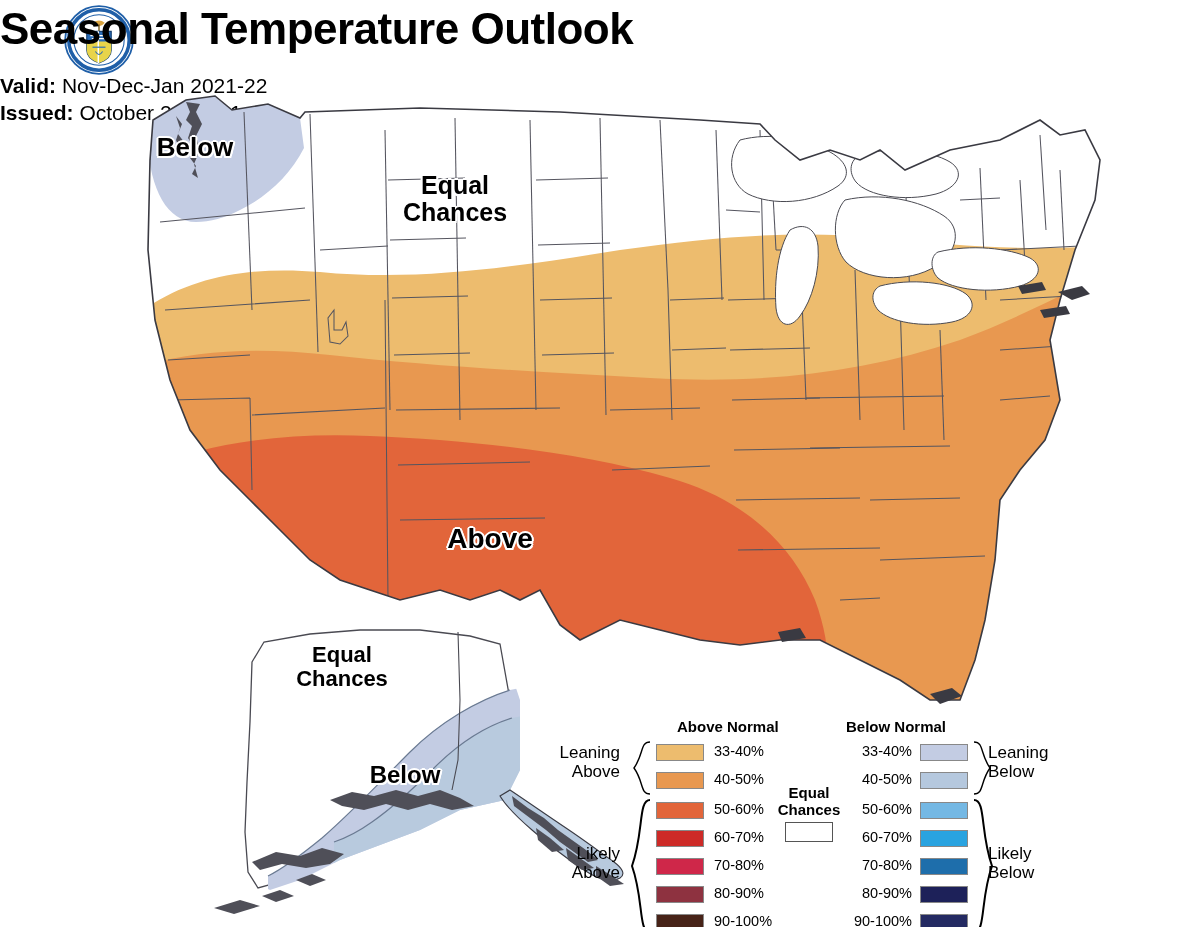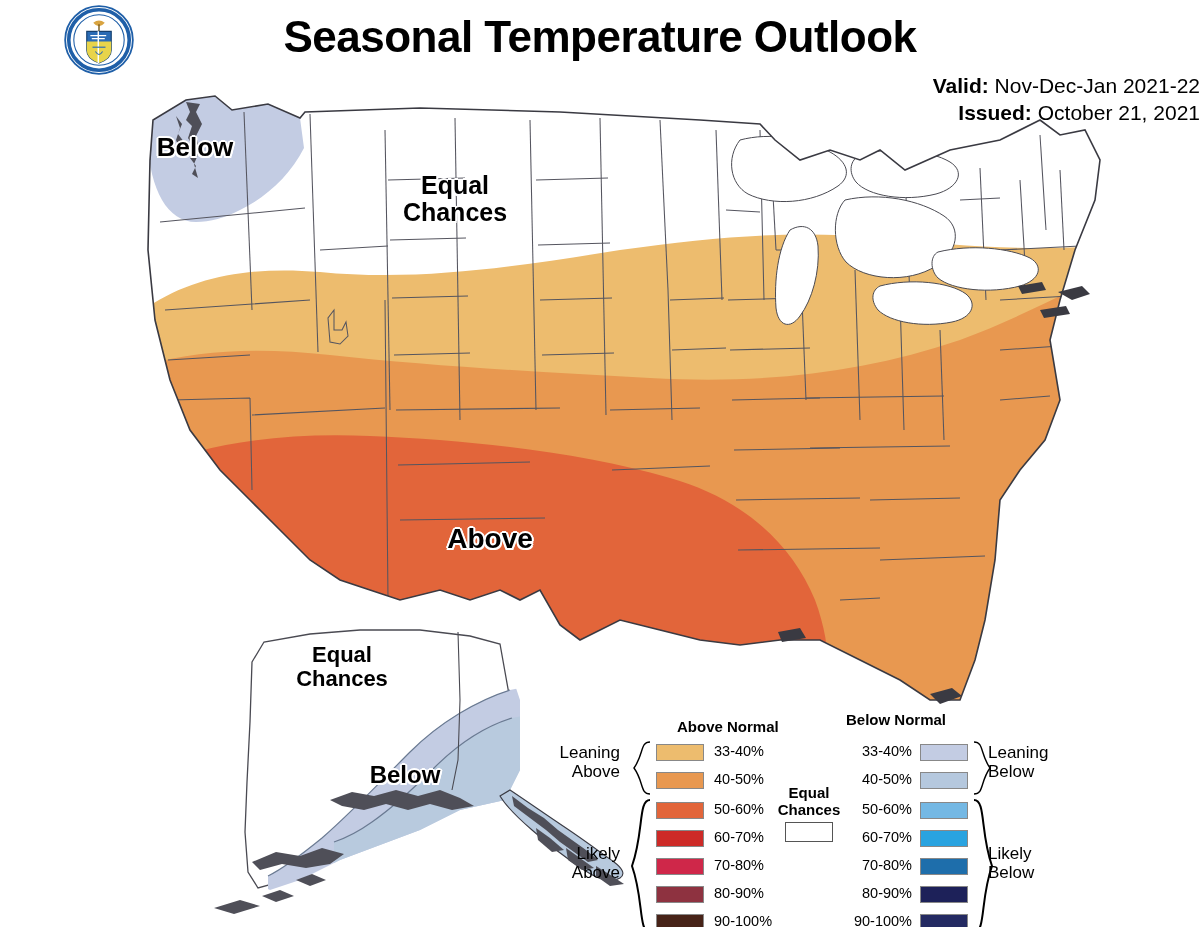--- a/index.html
+++ b/index.html
@@ -6,26 +6,25 @@
   body{width:1200px;height:927px;position:relative;overflow:hidden;
        font-family:"Liberation Sans","DejaVu Sans",sans-serif;}
 
   #root{position:relative;width:1200px;height:927px;background:#ffffff;}
 
   
   .doc-logo{position:absolute;left:63px;top:4px;width:72px;height:72px;}
   .noaa-logo{position:absolute;left:1022px;top:3px;width:74px;height:74px;}
 
   .main-title{
-    position:absolute;left:0;top:4px;width:1200px;text-align:center;
+    position:absolute;left:0;top:4px;width:1200px;
     font-size:44px;font-weight:700;color:#000;letter-spacing:-0.5px;
     font-family:"Liberation Sans","DejaVu Sans",sans-serif;
-    margin-top:8px;
   }
-  .subtitle-block{position:absolute;left:0;top:72px;width:1200px;text-align:right;}
+  .subtitle-block{position:absolute;left:0;top:72px;width:1200px;text-align:left;}
   .sub-line{font-size:21px;color:#000;line-height:27px;white-space:nowrap;}
   .sub-line .lbl{font-weight:700;}
   .sub-line .val{font-weight:400;}
 
   
   #mapsvg{position:absolute;left:0;top:0;width:1200px;height:927px;}
 
   
   .maplabel{
     position:absolute;font-weight:700;color:#000;text-align:center;
@@ -41,21 +40,21 @@
   #lbl-below-ak{left:355px;top:762px;width:100px;font-size:24px;}
 
   
   #legend{position:absolute;left:520px;top:692px;width:560px;height:235px;}
   .leg-title{
     position:absolute;left:0;top:0;width:560px;text-align:center;
     font-size:19px;font-weight:700;color:#000;
   }
   .leg-head{position:absolute;font-size:15px;font-weight:700;color:#000;}
   #head-above{left:130px;top:26px;margin-left:27px;}
-  #head-below{left:326px;top:19px;}
+  #head-below{left:326px;top:26px;}
 
   .swatch{position:absolute;width:48px;height:17px;border:1.5px solid #888;box-sizing:border-box;}
   .pct{position:absolute;font-size:14.5px;color:#000;white-space:nowrap;}
   .pct-r{position:absolute;font-size:14.5px;color:#000;white-space:nowrap;text-align:right;}
 
   .brk-text{position:absolute;font-size:17px;color:#000;text-align:right;line-height:1.12;white-space:pre-line;}
   .brk-text-r{position:absolute;font-size:17px;color:#000;text-align:left;line-height:1.12;white-space:pre-line;}
 
   .ec-text{position:absolute;left:245px;top:93px;width:88px;text-align:center;
            font-size:15px;font-weight:700;color:#000;line-height:1.1;white-space:pre-line;}

